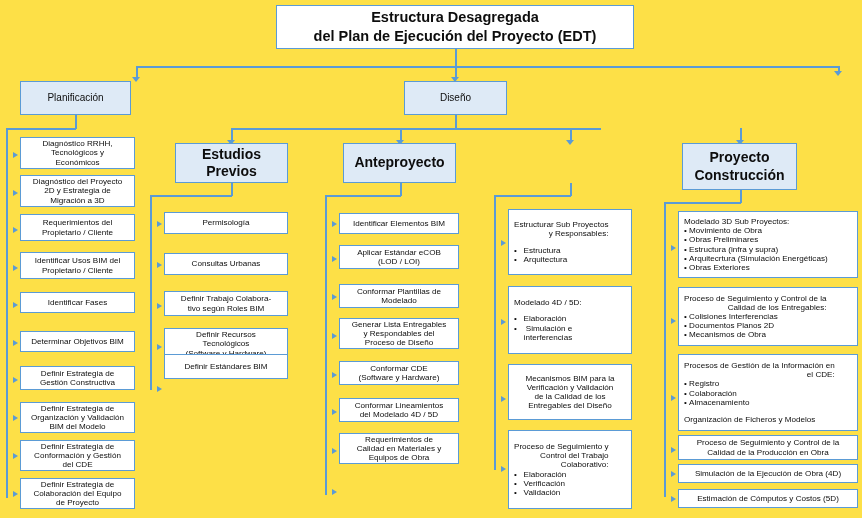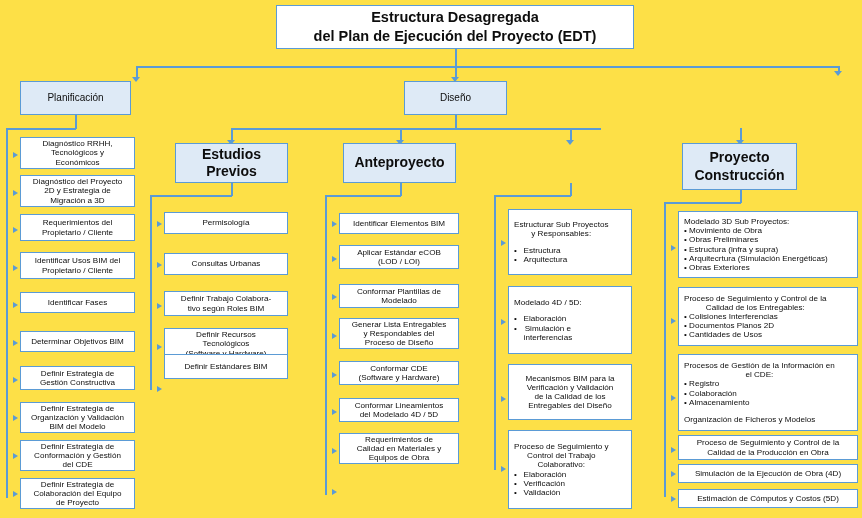--- a/index.html
+++ b/index.html
@@ -50,21 +50,21 @@
     font-size:14px;
     line-height:1.25;
   }
   .leaf{
     background:#ffffff;
     font-size:8.1px;
     font-weight:normal;
   }
   .leaf.bullets{
     align-items:flex-start;
-    text-align:center;
+    text-align:right;
     padding-left:5px;
     padding-right:3px;
     justify-content:center;
   }
   .bline{display:block;white-space:pre;}
   .bul{display:block;}
 
   
   .ln{position:absolute;background:#5B9BD5;z-index:2;}
   .lnh{height:1.6px;}
@@ -334,21 +334,21 @@
     <span class="bul">•&nbsp;<span>Arquitecrtura (Simulación Energéticas)</span></span>
     <span class="bul">•&nbsp;<span>Obras Exteriores</span></span>
   </div>
 
   <div class="arrow-r" style="left:671px;top:318px;"></div>
   <div class="node leaf bullets" style="left:678px;top:287px;width:180px;height:59px;">
     <span class="bline" style="white-space:pre-line;">Proceso de Seguimiento y Control de la
 Calidad de los Entregables:</span>
     <span class="bul">•&nbsp;<span>Colisiones Interferencias</span></span>
     <span class="bul">•&nbsp;<span>Documentos Planos 2D</span></span>
-    <span class="bul">•&nbsp;<span>Cantidades de Usos</span></span>
+    <span class="bul">•&nbsp;<span>Mecanismos de Obra</span></span>
   </div>
 
   <div class="arrow-r" style="left:671px;top:395px;"></div>
   <div class="node leaf bullets" style="left:678px;top:354px;width:180px;height:77px;">
     <span class="bline" style="white-space:pre-line;">Procesos de Gestión de la Información en
 el CDE:</span>
     <span class="bul">•&nbsp;<span>Registro</span></span>
     <span class="bul">•&nbsp;<span>Colaboración</span></span>
     <span class="bul">•&nbsp;<span>Almacenamiento</span></span>
     <span class="bline" style="height:8px;"></span>

